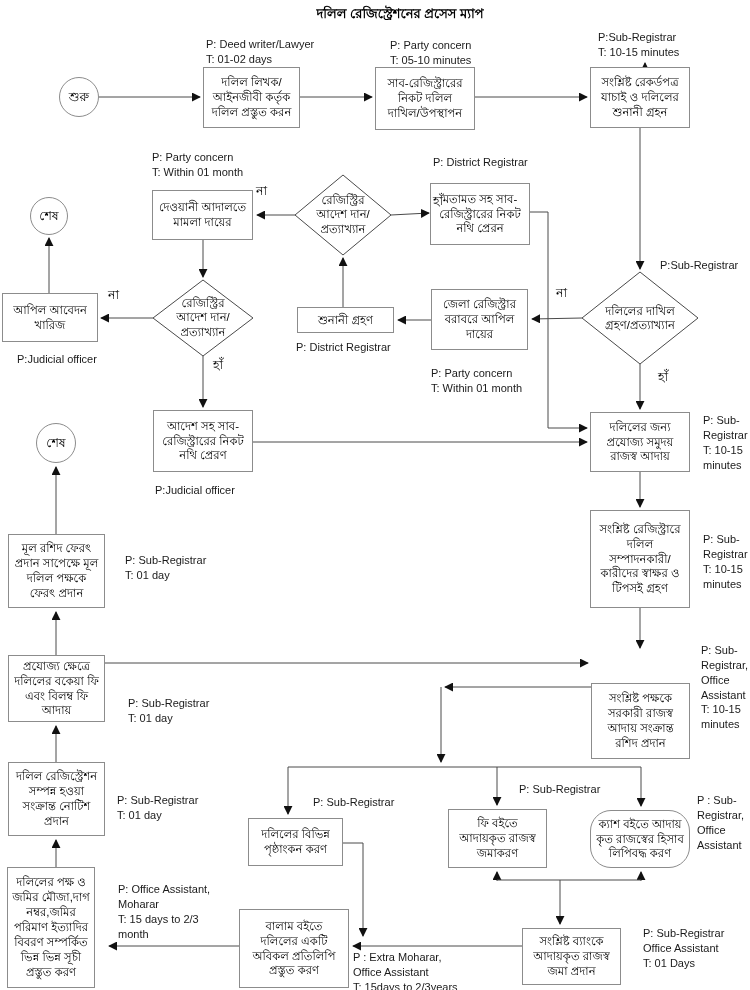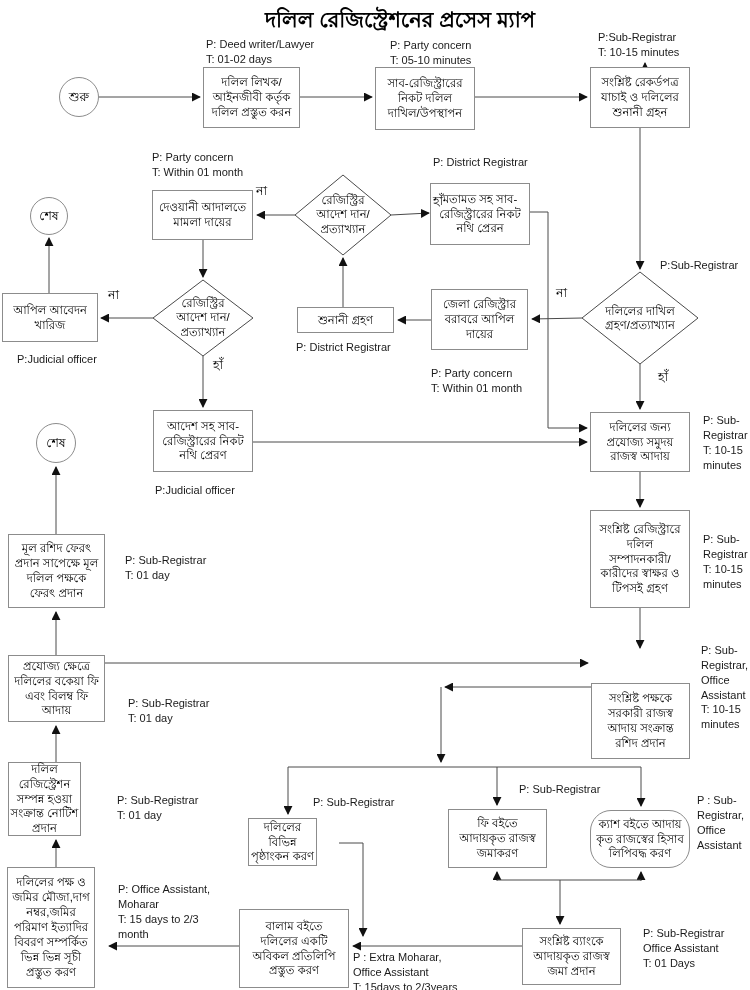--- a/index.html
+++ b/index.html
@@ -1,20 +1,20 @@
 <!DOCTYPE html>
 <html><head>
 <meta charset="utf-8">
 <style>
   html,body{margin:0;padding:0;background:#fff;}
   #canvas{position:relative;width:750px;height:990px;background:#fff;overflow:hidden;
           font-family:"Liberation Sans","DejaVu Sans",sans-serif;color:#000;}
   #lines{position:absolute;left:0;top:0;width:750px;height:990px;}
   .title{position:absolute;left:160px;top:4px;width:480px;text-align:center;
-         font-size:21px;font-weight:bold;white-space:pre-line;}
+         font-size:13px;font-weight:bold;white-space:pre-line;}
   .node{position:absolute;border:1px solid #8c8c8c;background:#fff;
         display:flex;align-items:center;justify-content:center;text-align:center;
         font-size:11.5px;line-height:1.3;white-space:pre-line;box-sizing:border-box;}
   .circle{border-radius:50%;font-size:12.5px;}
   .dtext{position:absolute;text-align:center;font-size:11.5px;line-height:1.25;
          white-space:pre-line;transform:translate(-50%,-50%);}
   .ann{position:absolute;font-size:11px;line-height:1.35;white-space:pre-line;color:#1a1a1a;}
   .elabel{position:absolute;font-size:12.5px;}
 </style>
 </head>
@@ -114,32 +114,32 @@
 আদায় সংক্রান্ত
 রশিদ প্রদান</div>
   <div class="node" style="left:8px;top:534px;width:97px;height:74px;">মূল রশিদ ফেরৎ
 প্রদান সাপেক্ষে মূল
 দলিল পক্ষকে
 ফেরৎ প্রদান</div>
   <div class="node" style="left:8px;top:655px;width:97px;height:67px;">প্রযোজ্য ক্ষেত্রে
 দলিলের বকেয়া ফি
 এবং বিলম্ব ফি
 আদায়</div>
-  <div class="node" style="left:8px;top:762px;width:73px;height:74px;">দলিল রেজিস্ট্রেশন
+  <div class="node" style="left:8px;top:762px;width:97px;height:74px;">দলিল রেজিস্ট্রেশন
 সম্পন্ন হওয়া
 সংক্রান্ত নোটিশ
 প্রদান</div>
   <div class="node" style="left:7px;top:867px;width:88px;height:121px;">দলিলের পক্ষ ও
 জমির মৌজা,দাগ
 নম্বর,জমির
 পরিমাণ ইত্যাদির
 বিবরণ সম্পর্কিত
 ভিন্ন ভিন্ন সূচী
 প্রস্তুত করণ</div>
-  <div class="node" style="left:248px;top:818px;width:69px;height:48px;">দলিলের বিভিন্ন
+  <div class="node" style="left:248px;top:818px;width:95px;height:48px;">দলিলের বিভিন্ন
 পৃষ্ঠাংকন করণ</div>
   <div class="node" style="left:448px;top:809px;width:99px;height:59px;">ফি বইতে
 আদায়কৃত রাজস্ব
 জমাকরণ</div>
   <div class="node" style="left:590px;top:810px;width:100px;height:58px;border-radius:21px;">ক্যাশ বইতে আদায়
 কৃত রাজস্বের হিসাব
 লিপিবদ্ধ করণ</div>
   <div class="node" style="left:522px;top:928px;width:99px;height:57px;">সংশ্লিষ্ট ব্যাংকে
 আদায়কৃত রাজস্ব
 জমা প্রদান</div>

